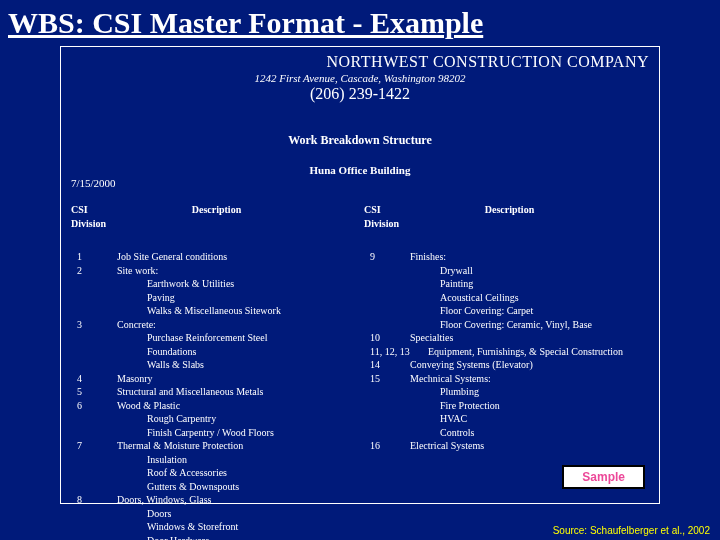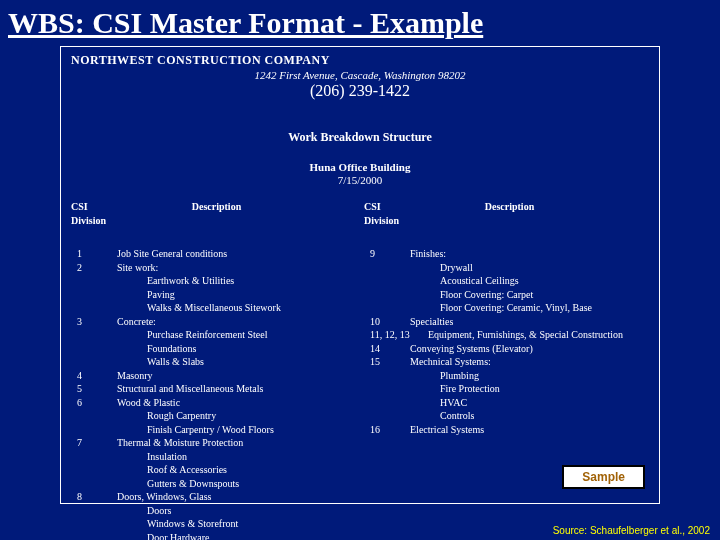--- a/index.html
+++ b/index.html
@@ -21,23 +21,23 @@
     font-family: 'Times New Roman', serif;
   }
   .sheet {
     border: 1px solid #ffffff;
     margin: 4px 60px 0 60px;
     padding: 6px 10px 6px 10px;
     position: relative;
     height: 458px;
   }
   .company {
-    text-align: left;
-    font-weight: bold;
-    font-size: 12px;
+    text-align: right;
+    font-weight: normal;
+    font-size: 16px;
     letter-spacing: 0.5px;
   }
   .addr {
     text-align: center;
     font-style: italic;
     font-size: 11px;
     margin-top: 1px;
   }
   .phone {
     text-align: center;
@@ -50,21 +50,21 @@
     font-size: 12px;
     margin-top: 30px;
   }
   .project {
     text-align: center;
     font-weight: bold;
     font-size: 11px;
     margin-top: 16px;
   }
   .date {
-    text-align: center;
+    text-align: left;
     font-size: 11px;
     margin-top: 1px;
   }
   .cols {
     display: flex;
     margin-top: 14px;
     gap: 8px;
   }
   .col {
     font-size: 10px;
@@ -98,21 +98,21 @@
   }
   .sub {
     padding-left: 30px;
   }
   .sample-box {
     position: absolute;
     right: 14px;
     bottom: 14px;
     border: 2px solid #000000;
     background: #ffffff;
-    color: #a16207;
+    color: #ec4899;
     font-family: Arial, sans-serif;
     font-weight: bold;
     font-size: 12px;
     padding: 3px 18px;
   }
   .source {
     position: absolute;
     right: 10px;
     bottom: 4px;
     font-family: Arial, sans-serif;
@@ -241,20 +241,24 @@
           <div class="row">
             <div class="num">9</div>
             <div class="desc">Finishes:</div>
           </div>
           <div class="row">
             <div class="num"></div>
             <div class="desc sub">Drywall</div>
           </div>
           <div class="row">
             <div class="num"></div>
+            <div class="desc sub">Painting</div>
+          </div>
+          <div class="row">
+            <div class="num"></div>
             <div class="desc sub">Acoustical Ceilings</div>
           </div>
           <div class="row">
             <div class="num"></div>
             <div class="desc sub">Floor Covering: Carpet</div>
           </div>
           <div class="row">
             <div class="num"></div>
             <div class="desc sub">Floor Covering: Ceramic, Vinyl, Base</div>
           </div>

